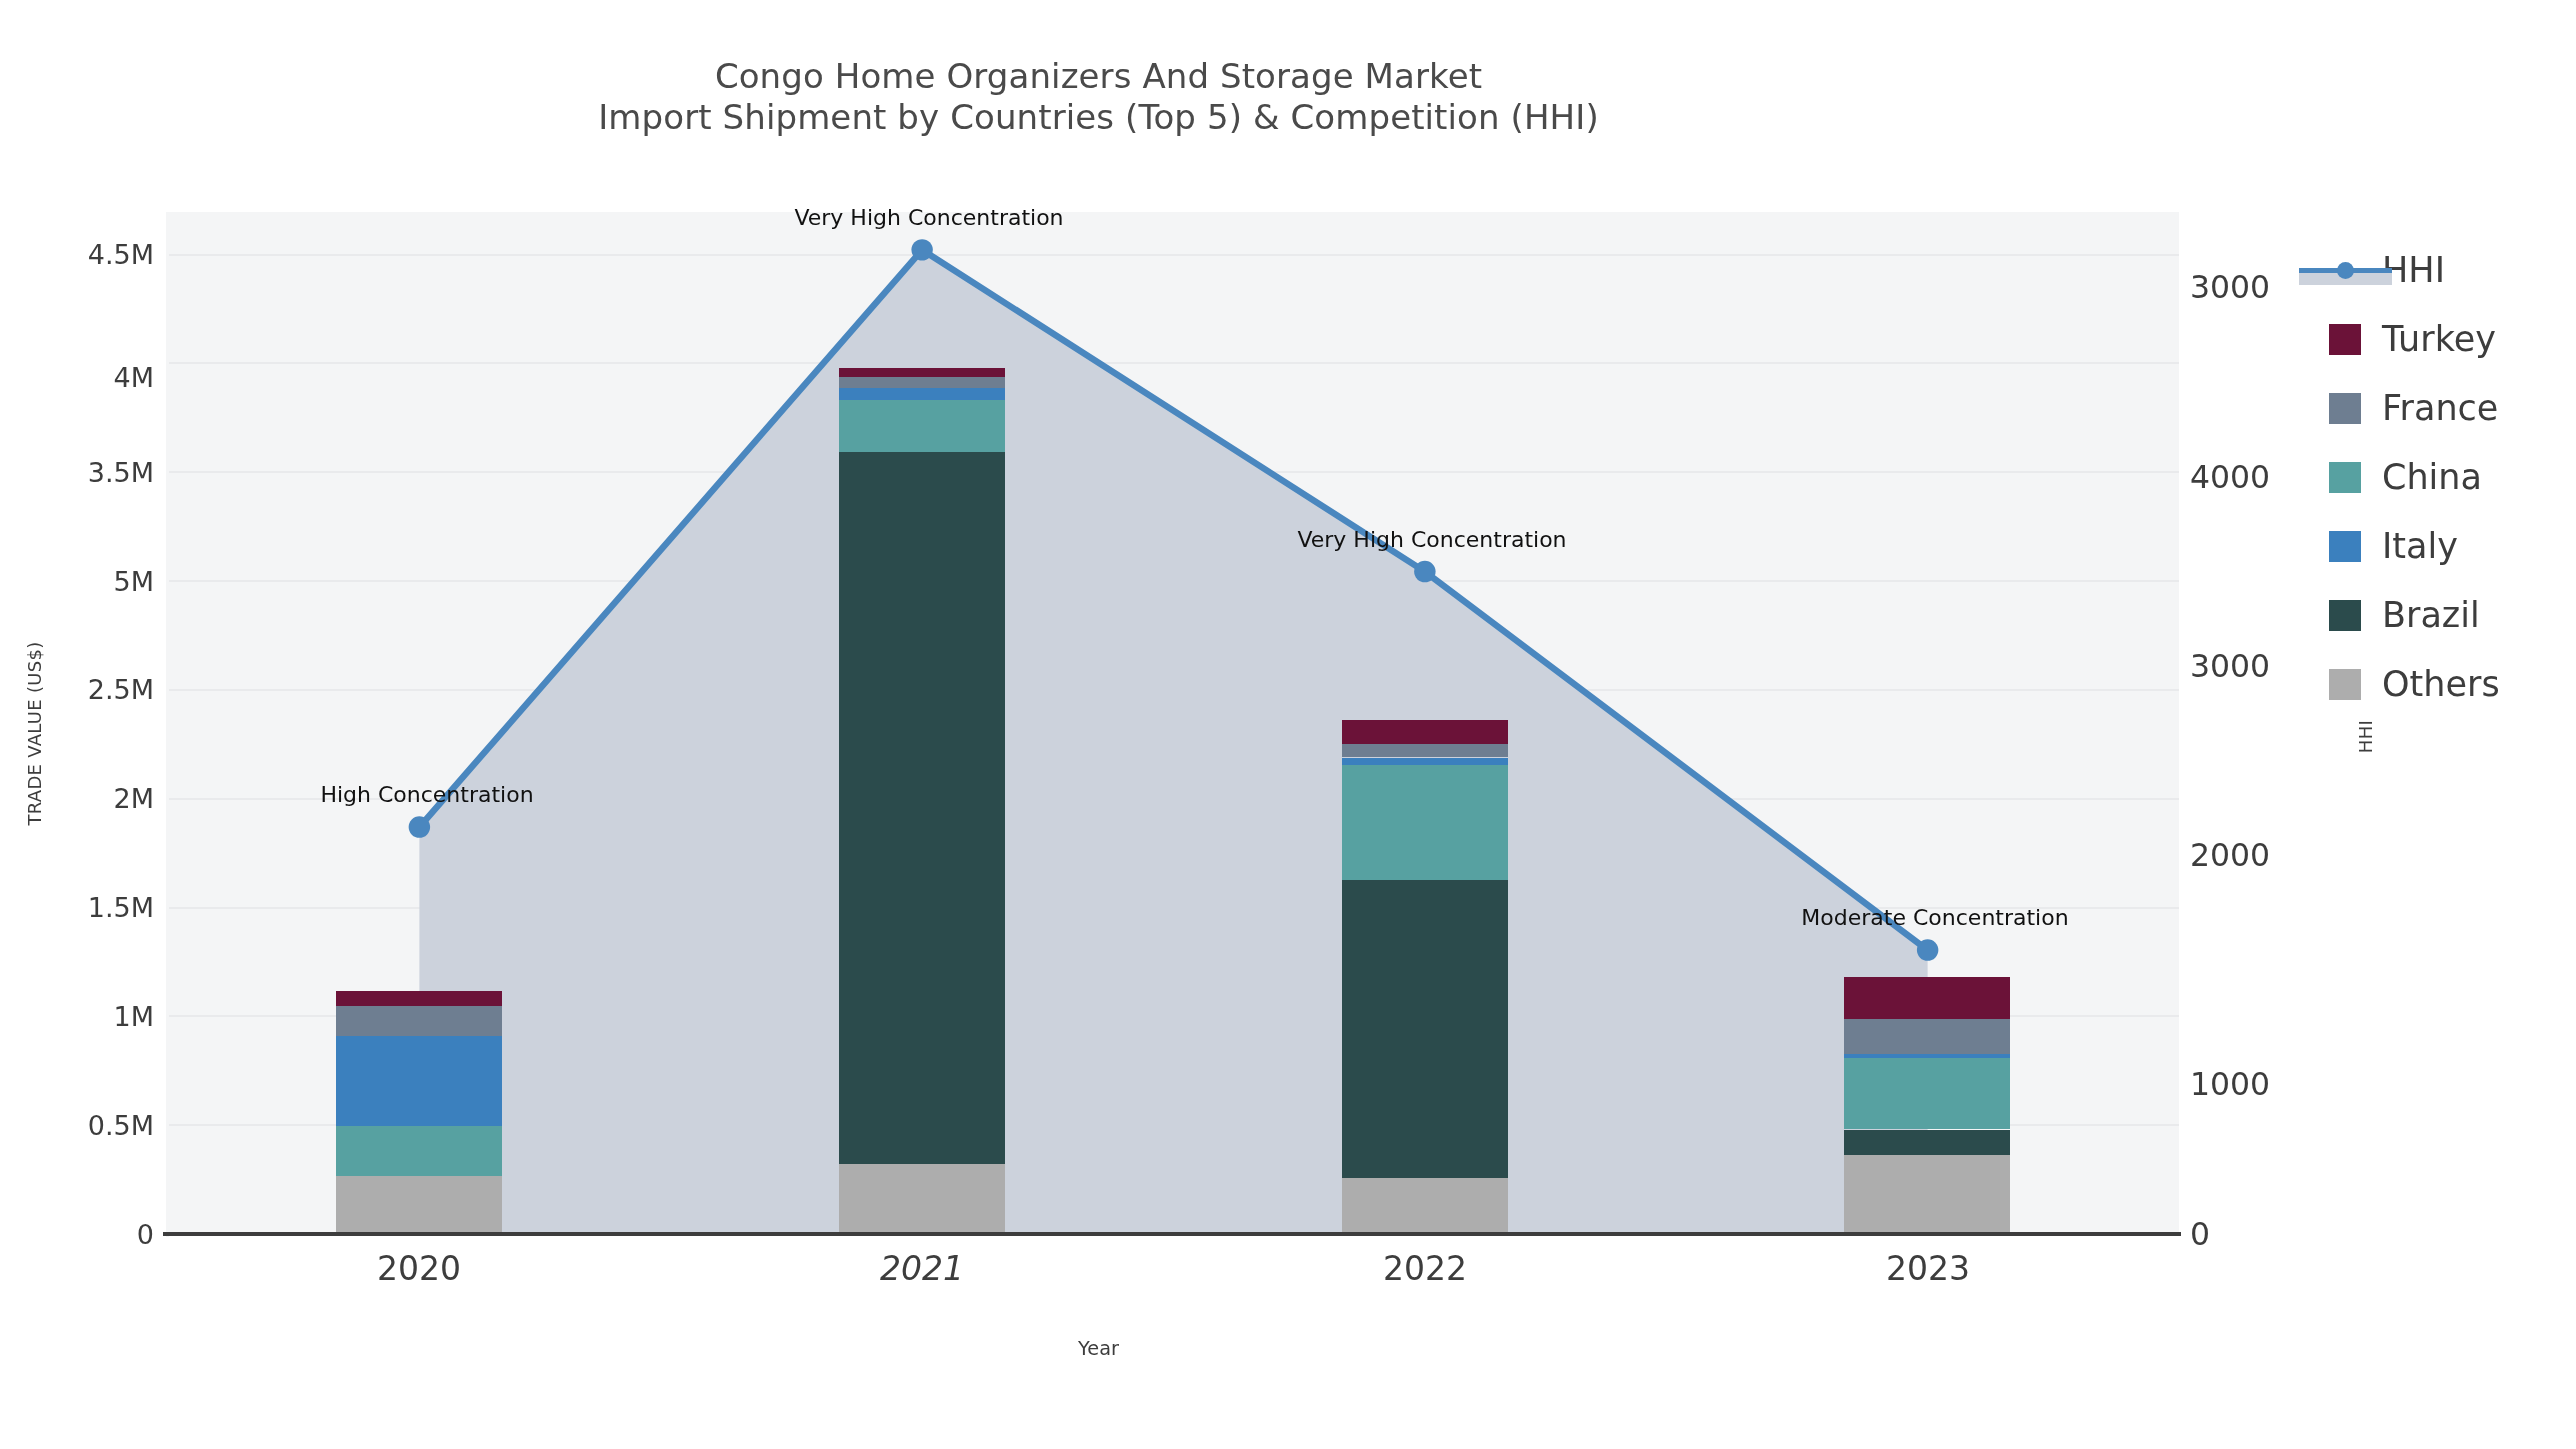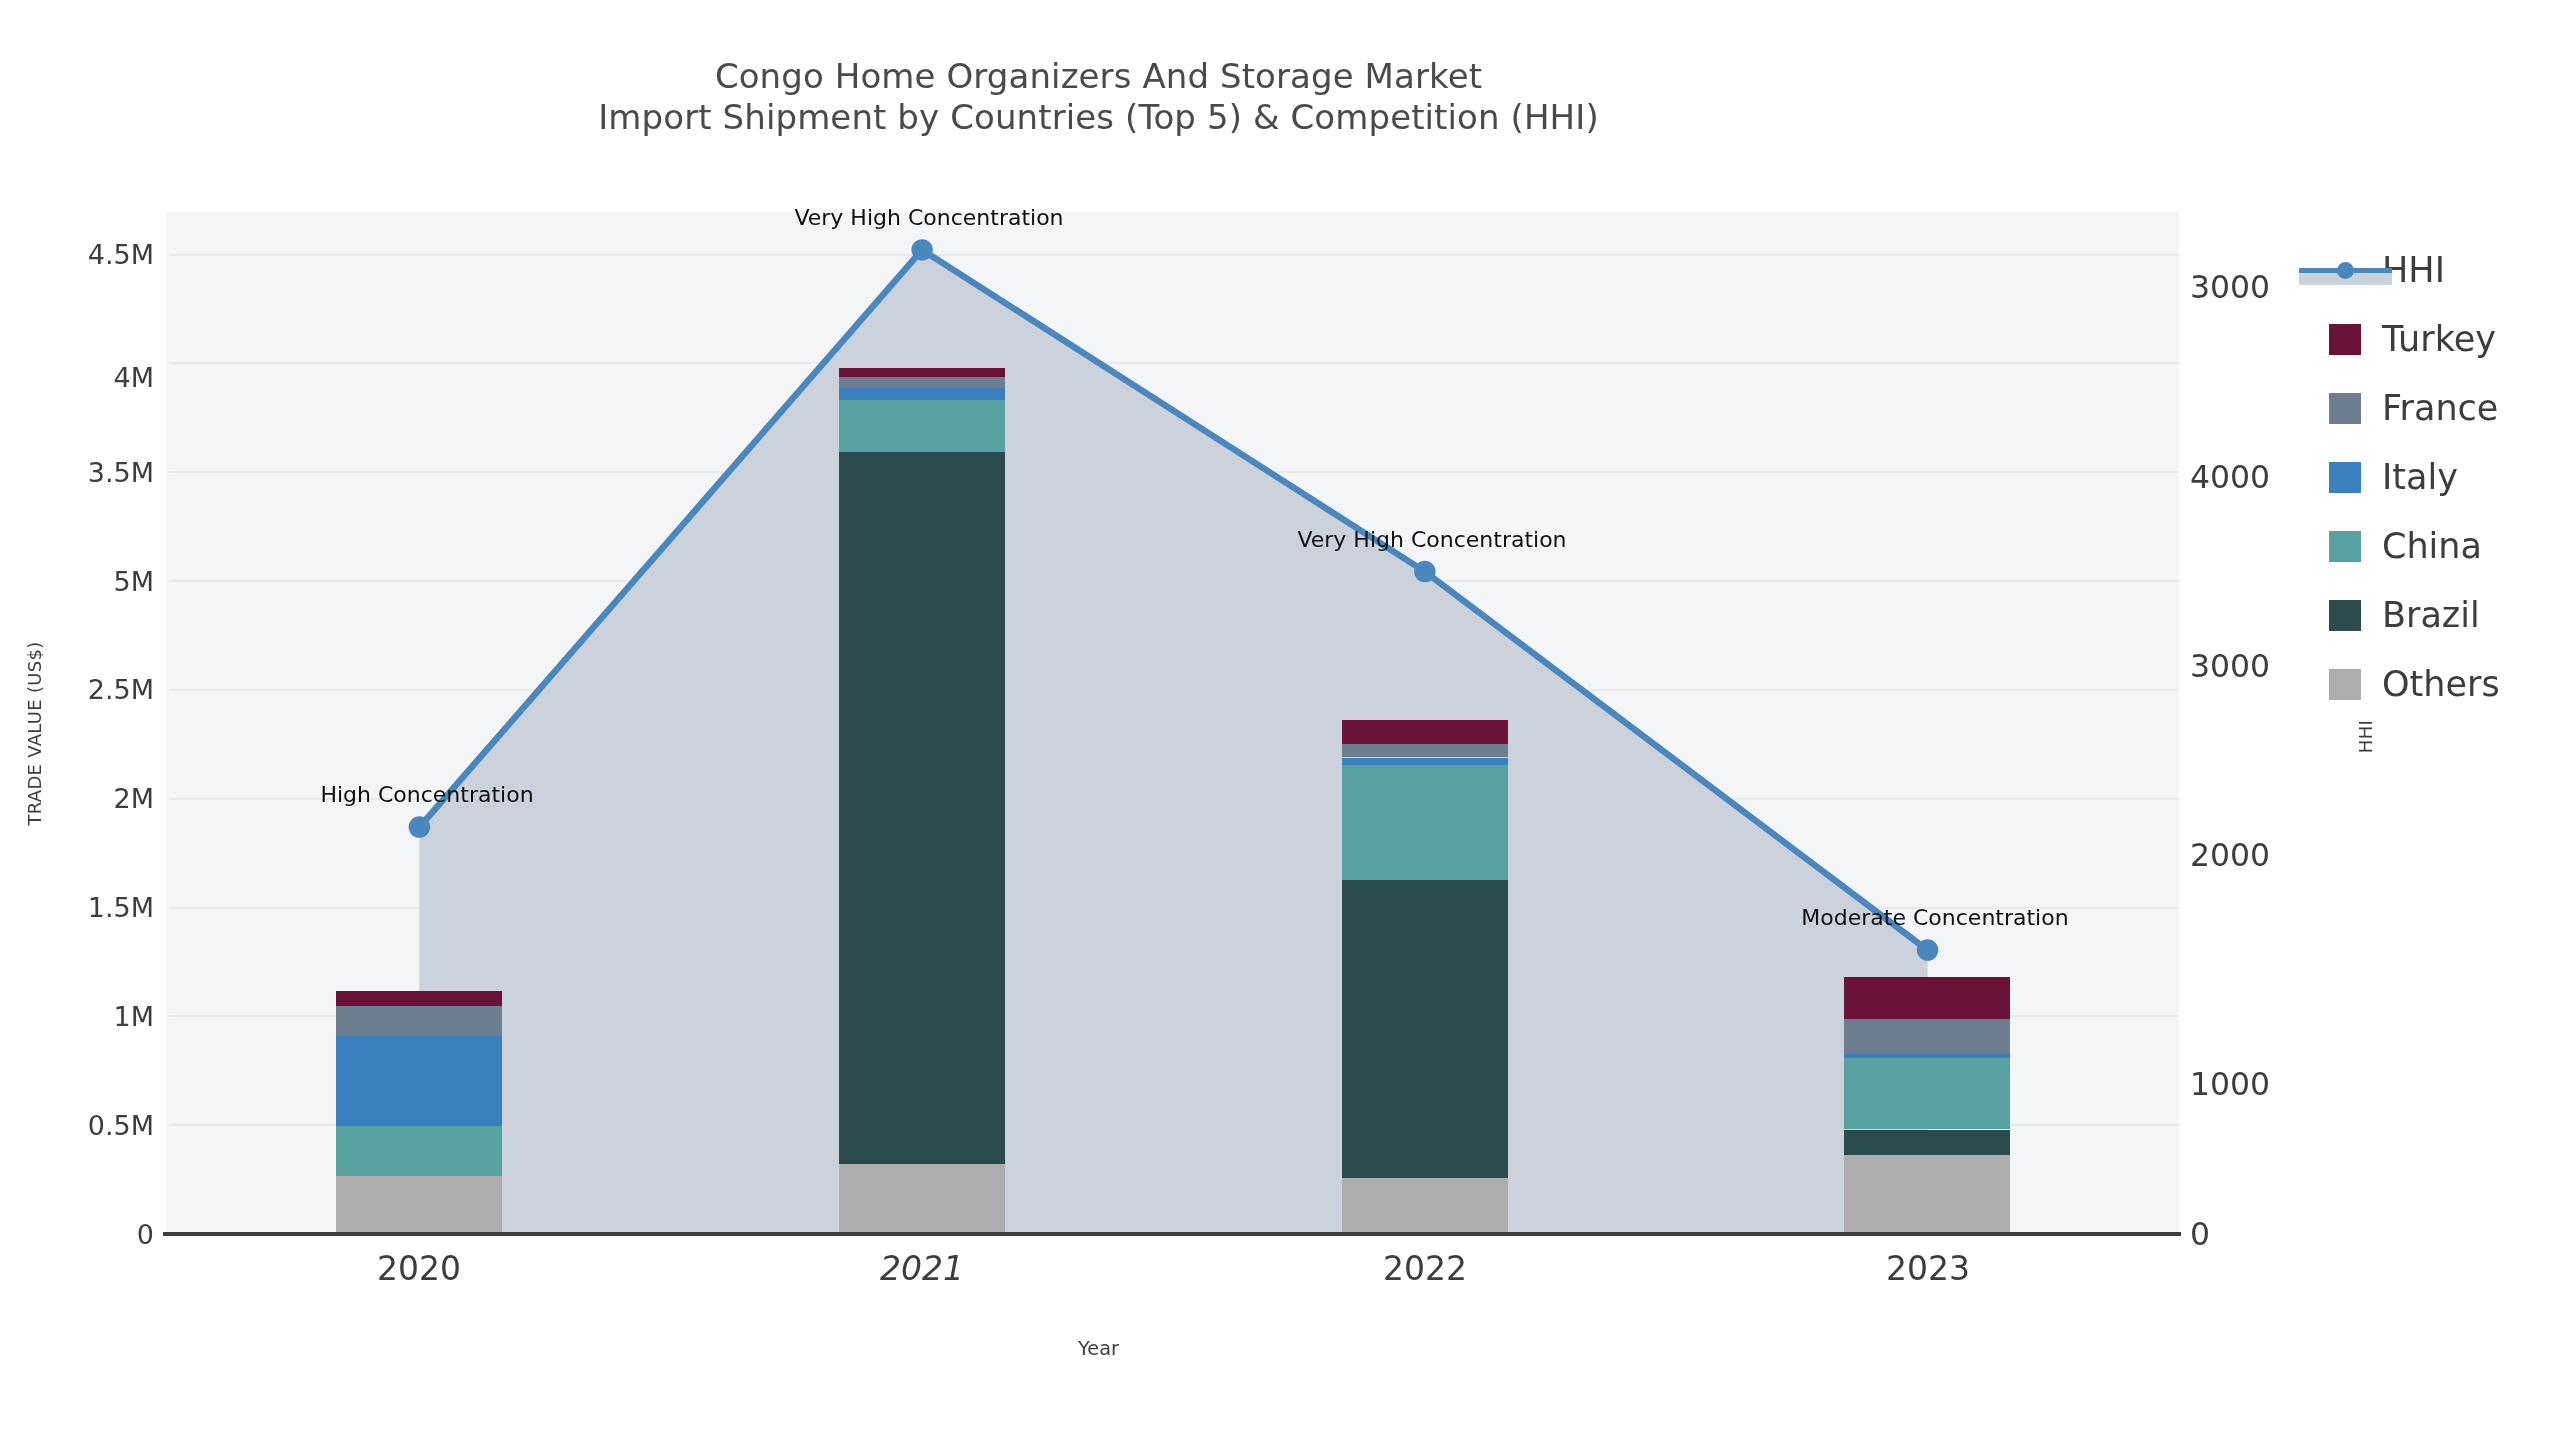--- a/index.html
+++ b/index.html
@@ -214,28 +214,28 @@
       </div>
       <div class="legend-row">
         <div class="legend-swatch" style="background: rgb(107, 18, 56);"></div>
         <div class="legend-label">Turkey</div>
       </div>
       <div class="legend-row">
         <div class="legend-swatch" style="background: rgb(110, 126, 145);"></div>
         <div class="legend-label">France</div>
       </div>
       <div class="legend-row">
+        <div class="legend-swatch" style="background: rgb(87, 161, 161);"></div>
+        <div class="legend-label">China</div>
+      </div>
+      <div class="legend-row">
         <div class="legend-swatch" style="background: rgb(59, 128, 190);"></div>
         <div class="legend-label">Italy</div>
       </div>
       <div class="legend-row">
-        <div class="legend-swatch" style="background: rgb(87, 161, 161);"></div>
-        <div class="legend-label">China</div>
-      </div>
-      <div class="legend-row">
         <div class="legend-swatch" style="background: rgb(43, 75, 76);"></div>
         <div class="legend-label">Brazil</div>
       </div>
       <div class="legend-row">
         <div class="legend-swatch" style="background: rgb(173, 173, 173);"></div>
         <div class="legend-label">Others</div>
       </div>
     </div>
 
 </div>

